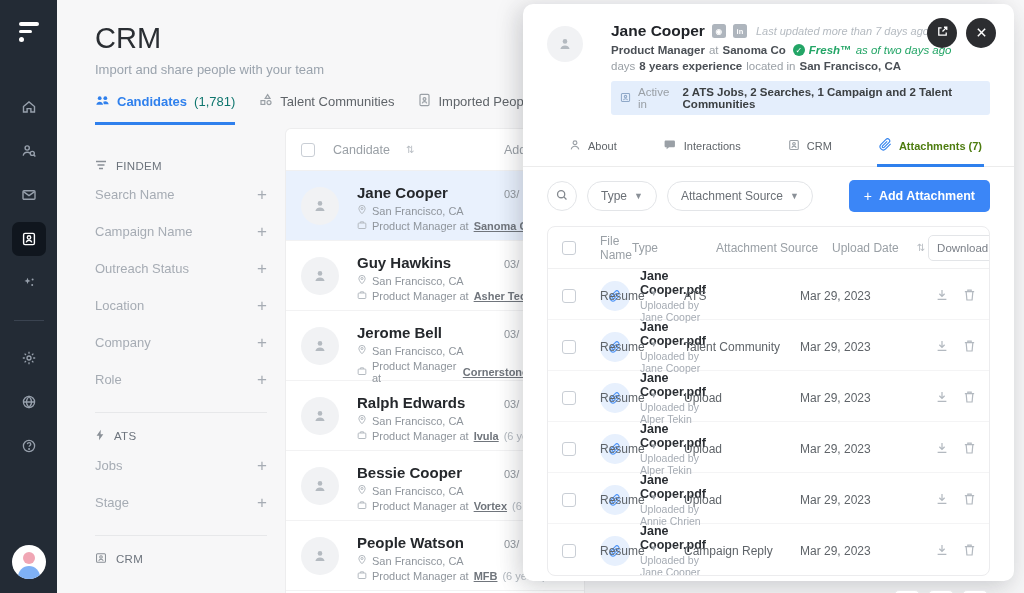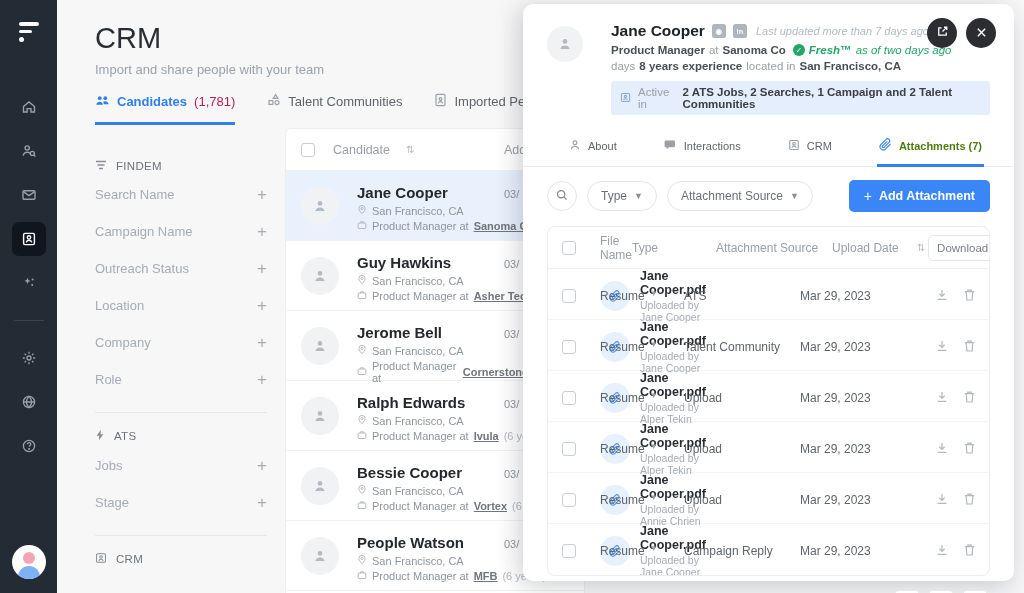--- a/index.html
+++ b/index.html
@@ -24,27 +24,27 @@
   .nav-avatar .head { position:absolute; left:50%; top:7px; transform:translateX(-50%);
                       width:12px; height:12px; border-radius:50%; background:#f0a6b4; }
   .nav-avatar .body { position:absolute; left:50%; top:21px; transform:translateX(-50%);
                       width:22px; height:14px; border-radius:11px 11px 0 0; background:#7fb1f5; }
 
   
   .main { position:absolute; left:57px; top:0; right:0; bottom:0; }
   .page-title { position:absolute; left:38px; top:22px; font-size:29px; font-weight:400; color:#2a2e33; }
   .page-subtitle { position:absolute; left:38px; top:62px; font-size:13px; color:#9aa3ad; }
 
-  .main-tabs { position:absolute; left:38px; top:93px; display:flex; gap:32px; }
+  .main-tabs { position:absolute; left:38px; top:93px; display:flex; gap:24px; }
   .m-tab { display:flex; align-items:center; gap:7px; font-size:13px; color:#5f6469;
            padding-bottom:12px; border-bottom:3px solid transparent; cursor:pointer; white-space:nowrap; }
   .m-tab svg { color:#9aa0a6; }
   .m-tab.active { color:#2f80ed; border-bottom-color:#2f80ed; font-weight:600; }
   .m-tab.active svg { color:#2f80ed; }
-  .m-tab .count { color:#be185d; font-weight:400; }
+  .m-tab .count { color:#0f766e; font-weight:400; }
 
   
   .filters { position:absolute; left:38px; top:136px; width:172px; }
   .f-search { width:172px; height:34px; background:#fff; border-radius:17px;
               box-shadow:0 1px 4px rgba(0,0,0,.07); display:flex; align-items:center; gap:8px; padding:0 12px; }
   .f-search svg { flex:none; color:#84898f; }
   .f-search input { border:none; outline:none; width:100%; font-size:12px; font-style:italic; color:#6b7076;
                     font-family:"Liberation Sans", sans-serif; background:transparent; }
   .f-search input::placeholder { color:#b4bac1; }
   .f-section { margin-top:14px; }

